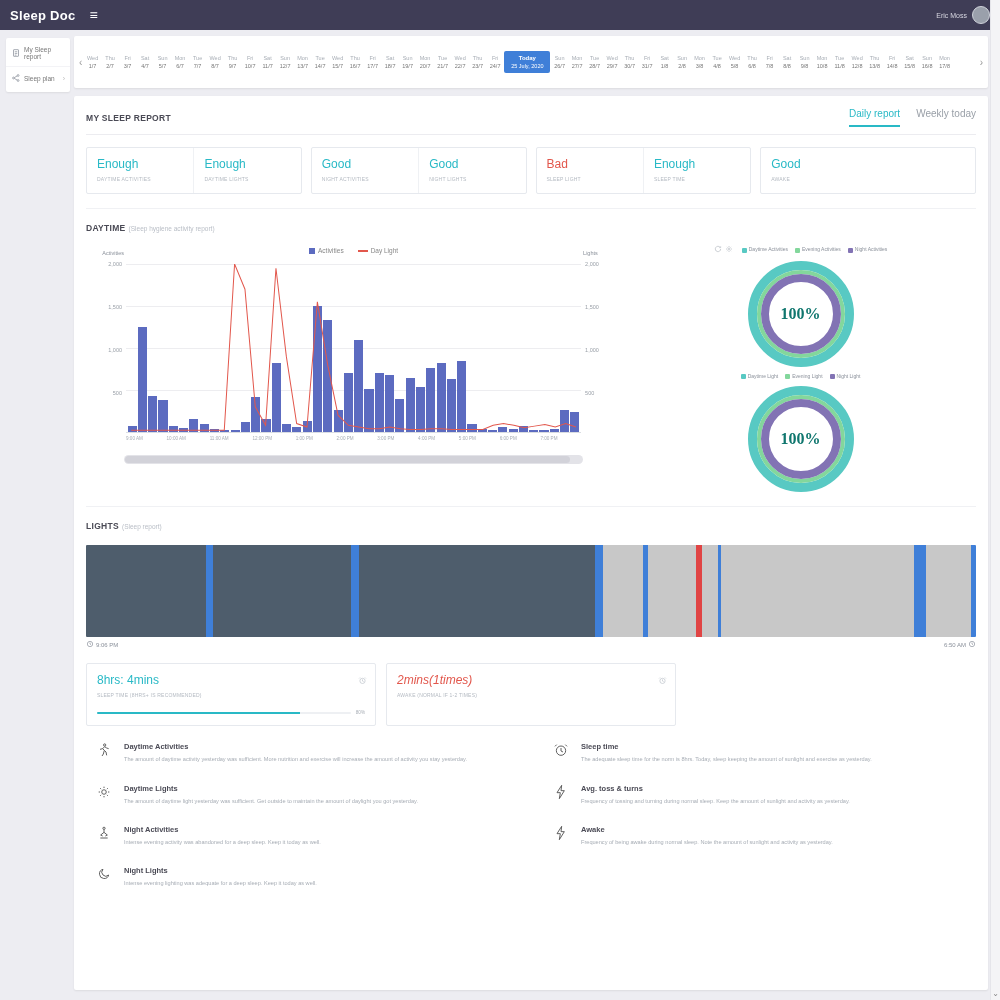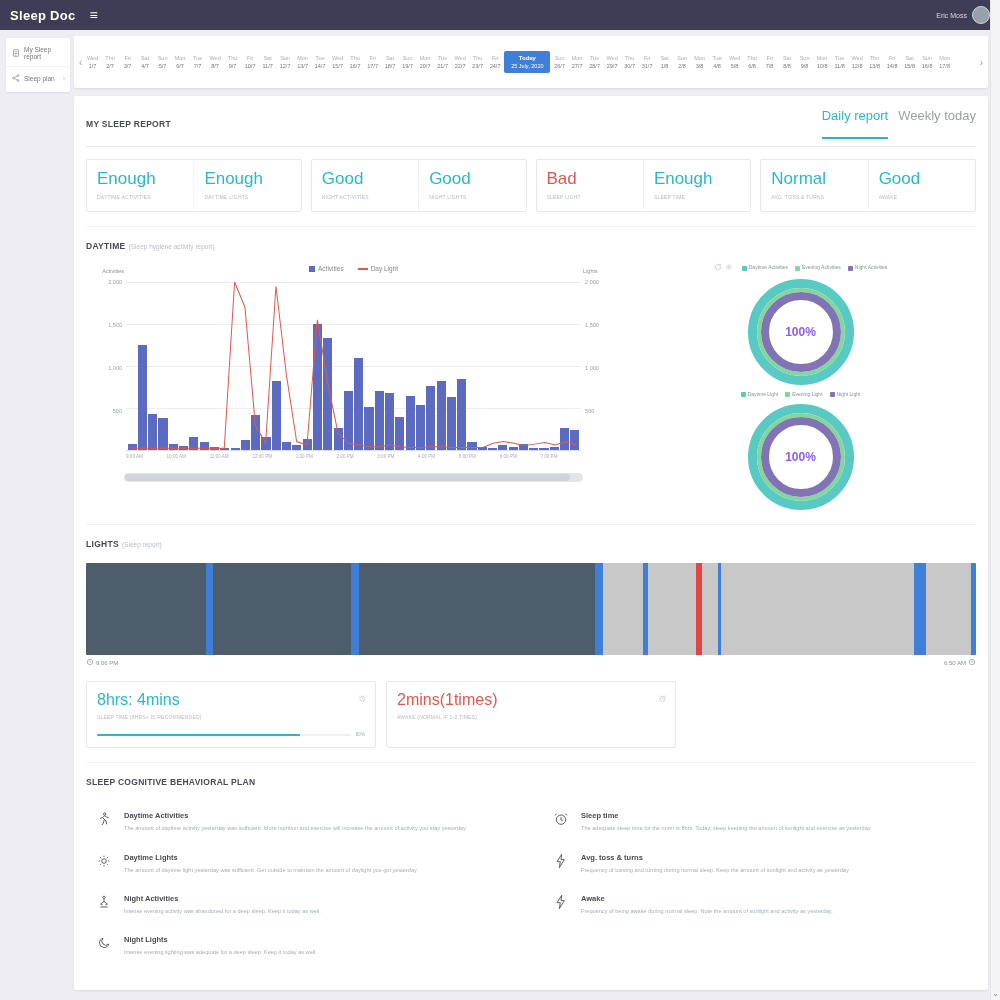--- a/index.html
+++ b/index.html
@@ -35,28 +35,28 @@
   .date-cell.today{width:46px;background:#3f7fd8;border-radius:2px;color:#fff;padding:4px 0;}
   .date-cell.today .dd,.date-cell.today .dn{color:#fff;}
   .date-cell.today .dd{font-size:6px;font-weight:bold;}
   .date-cell.today .dn{font-size:5.5px;}
   
   .report{margin-top:8px;padding:8px 12px 14px;min-height:872px;position:relative;}
   .report-header{display:flex;align-items:center;border-bottom:1px solid #ececf0;padding:4px 0 7px;}
   .section-title{font-size:8.5px;font-weight:bold;color:#4a4a55;letter-spacing:.3px;}
   .section-sub{font-size:6.5px;color:#b9bec6;font-weight:normal;margin-left:3px;}
   .tabs{margin-left:auto;display:flex;gap:10px;}
-  .tab{font-size:13px;color:#9aa0a8;padding-bottom:14px;cursor:pointer;}
+  .tab{font-size:10px;color:#9aa0a8;padding-bottom:6px;cursor:pointer;margin-left:6px;}
   .tab.active{color:#29b9c6;border-bottom:2px solid #29b9c6;}
   
   .summary-row{display:flex;gap:9px;margin:12px 0 4px;}
   .sum-card{flex:1;border:1px solid #e6e9ee;border-radius:2px;display:flex;}
   .sum-half{flex:1;padding:9px 10px 11px;}
   .sum-half + .sum-half{border-left:1px solid #eff1f4;}
-  .sum-value{font-size:17px;color:#29b9c6;}
+  .sum-value{font-size:12px;color:#29b9c6;}
   .sum-value.red{color:#e2574c;}
   .sum-label{font-size:5px;color:#b4bac2;margin-top:5px;letter-spacing:.2px;}
   
   .section-head{border-top:1px solid #f0f1f4;margin-top:14px;padding:8px 0 6px;}
   
   .daytime-body{display:flex;gap:20px;padding:4px 8px 0 8px;}
   .chart-wrap{flex:1.55;min-width:0;}
   .chart-legend{display:flex;justify-content:center;gap:14px;font-size:6.5px;color:#888;margin:2px 0 8px;}
   .chart-legend .sq{display:inline-block;width:6px;height:6px;background:#5c6bc0;margin-right:3px;vertical-align:middle;}
   .chart-legend .ln{display:inline-block;width:10px;height:2px;background:#e2574c;margin-right:3px;vertical-align:middle;}
@@ -78,32 +78,32 @@
   
   .donut-wrap{flex:1;display:flex;flex-direction:column;align-items:center;gap:6px;}
   .donut-block{text-align:center;}
   .donut-legend{display:flex;align-items:center;justify-content:center;gap:7px;font-size:5px;color:#8a909a;margin-bottom:7px;}
   .donut-legend .key{display:inline-block;width:5px;height:5px;margin-right:2px;vertical-align:middle;border-radius:1px;}
   .donut-tools{display:flex;gap:3px;margin-right:2px;color:#b0b6be;}
   .donut{width:88px;height:88px;border-radius:50%;margin:0 auto;border:9px solid #58c9c3;
     display:flex;align-items:center;justify-content:center;}
   .ring2{width:100%;height:100%;border-radius:50%;border:4px solid #83d79c;display:flex;align-items:center;justify-content:center;box-sizing:border-box;}
   .ring3{width:100%;height:100%;border-radius:50%;border:8px solid #8273b4;display:flex;align-items:center;justify-content:center;box-sizing:border-box;background:#fff;}
-  .donut-val{font-size:12px;color:#8b5cf6;font-weight:bold;}
+  .donut-val{font-size:16px;color:#0f766e;font-weight:bold;font-family:Liberation Serif, serif;}
   
   .hypnogram{display:flex;height:92px;margin-top:6px;border-radius:1px;overflow:hidden;}
   .hypnogram .seg{height:100%;}
   .hypno-times{display:flex;justify-content:space-between;font-size:6px;color:#8a909a;margin-top:3px;align-items:center;}
   .hypno-times .t{display:flex;align-items:center;gap:2px;}
   
   .stats-grid{display:grid;grid-template-columns:repeat(3,1fr);gap:10px;margin-top:14px;}
   .stat-card{border:1px solid #e6e9ee;border-radius:2px;padding:9px 10px 10px;position:relative;}
   .stat-clock{position:absolute;top:7px;right:8px;color:#c2c7ce;}
-  .stat-value{font-size:16px;color:#29b9c6;}
-  .stat-value.red{color:#e2574c;}
+  .stat-value{font-size:12px;color:#29b9c6;}
+  .stat-value.red{color:#e2574c;font-style:italic;}
   .stat-label{font-size:5px;color:#b4bac2;margin-top:5px;letter-spacing:.2px;}
   .stat-bar-row{display:flex;align-items:center;gap:5px;margin-top:12px;}
   .bar-track{flex:1;height:2px;background:#eef0f3;border-radius:1px;overflow:hidden;}
   .bar-fill{height:100%;background:#29b9c6;}
   .stat-pct{font-size:4.6px;color:#a7adb5;}
   
   .plan-grid{display:grid;grid-template-columns:1fr 1fr;column-gap:40px;row-gap:2px;padding:6px 8px 0;}
   .plan-col{display:flex;flex-direction:column;}
   .plan-item{display:flex;gap:10px;padding:10px 0;}
   .plan-icon{flex:none;width:20px;display:flex;justify-content:center;color:#555;}
@@ -382,24 +382,20 @@
             <div class="sum-half">
               <div class="sum-value red">Bad</div>
               <div class="sum-label">SLEEP LIGHT</div>
             </div>
             <div class="sum-half">
               <div class="sum-value">Enough</div>
               <div class="sum-label">SLEEP TIME</div>
             </div>
           </div>
           <div class="sum-card">
-            <div class="sum-half">
-              <div class="sum-value">Normal</div>
-              <div class="sum-label">AVG. TOSS &amp; TURNS</div>
-            </div>
             <div class="sum-half">
               <div class="sum-value">Good</div>
               <div class="sum-label">AWAKE</div>
             </div>
           </div>
         </div>
 
       <div class="section-head">
         <span class="section-title">DAYTIME</span><span class="section-sub">(Sleep hygiene activity report)</span>
       </div>
@@ -629,23 +625,20 @@
           <div class="stat-card">
             <span class="stat-clock"><svg width="9" height="9" viewBox="0 0 24 24" fill="none" stroke="#c2c7ce" stroke-width="2">
                 <circle cx="12" cy="13" r="7"></circle>
                 <path d="M12 9v4.5l3 1.5M5.5 4L3 6.5M18.5 4L21 6.5"></path>
               </svg></span>
             <div class="stat-value red">2mins(1times)</div>
             <div class="stat-label">AWAKE (NORMAL IF 1-2 TIMES)</div>
           </div>
         </div>
 
-      <div class="section-head">
-        <span class="section-title">SLEEP COGNITIVE BEHAVIORAL PLAN</span>
-      </div>
       <div class="plan-grid">
         <div class="plan-col" id="planLeft">
             <div class="plan-item">
               <span class="plan-icon">
                 <svg width="16" height="16" viewBox="0 0 24 24" fill="none" stroke="#555" stroke-width="1.4">
                   <circle cx="13" cy="4.5" r="1.7"></circle>
                   <path d="M13 7l-3 3 2.5 2.5L11 18l-2 3M13 7l3 2 3 1M10 10l-4 1M12.5 12.5L15 15l1 5"></path>
                 </svg>
               </span>
               <div>

